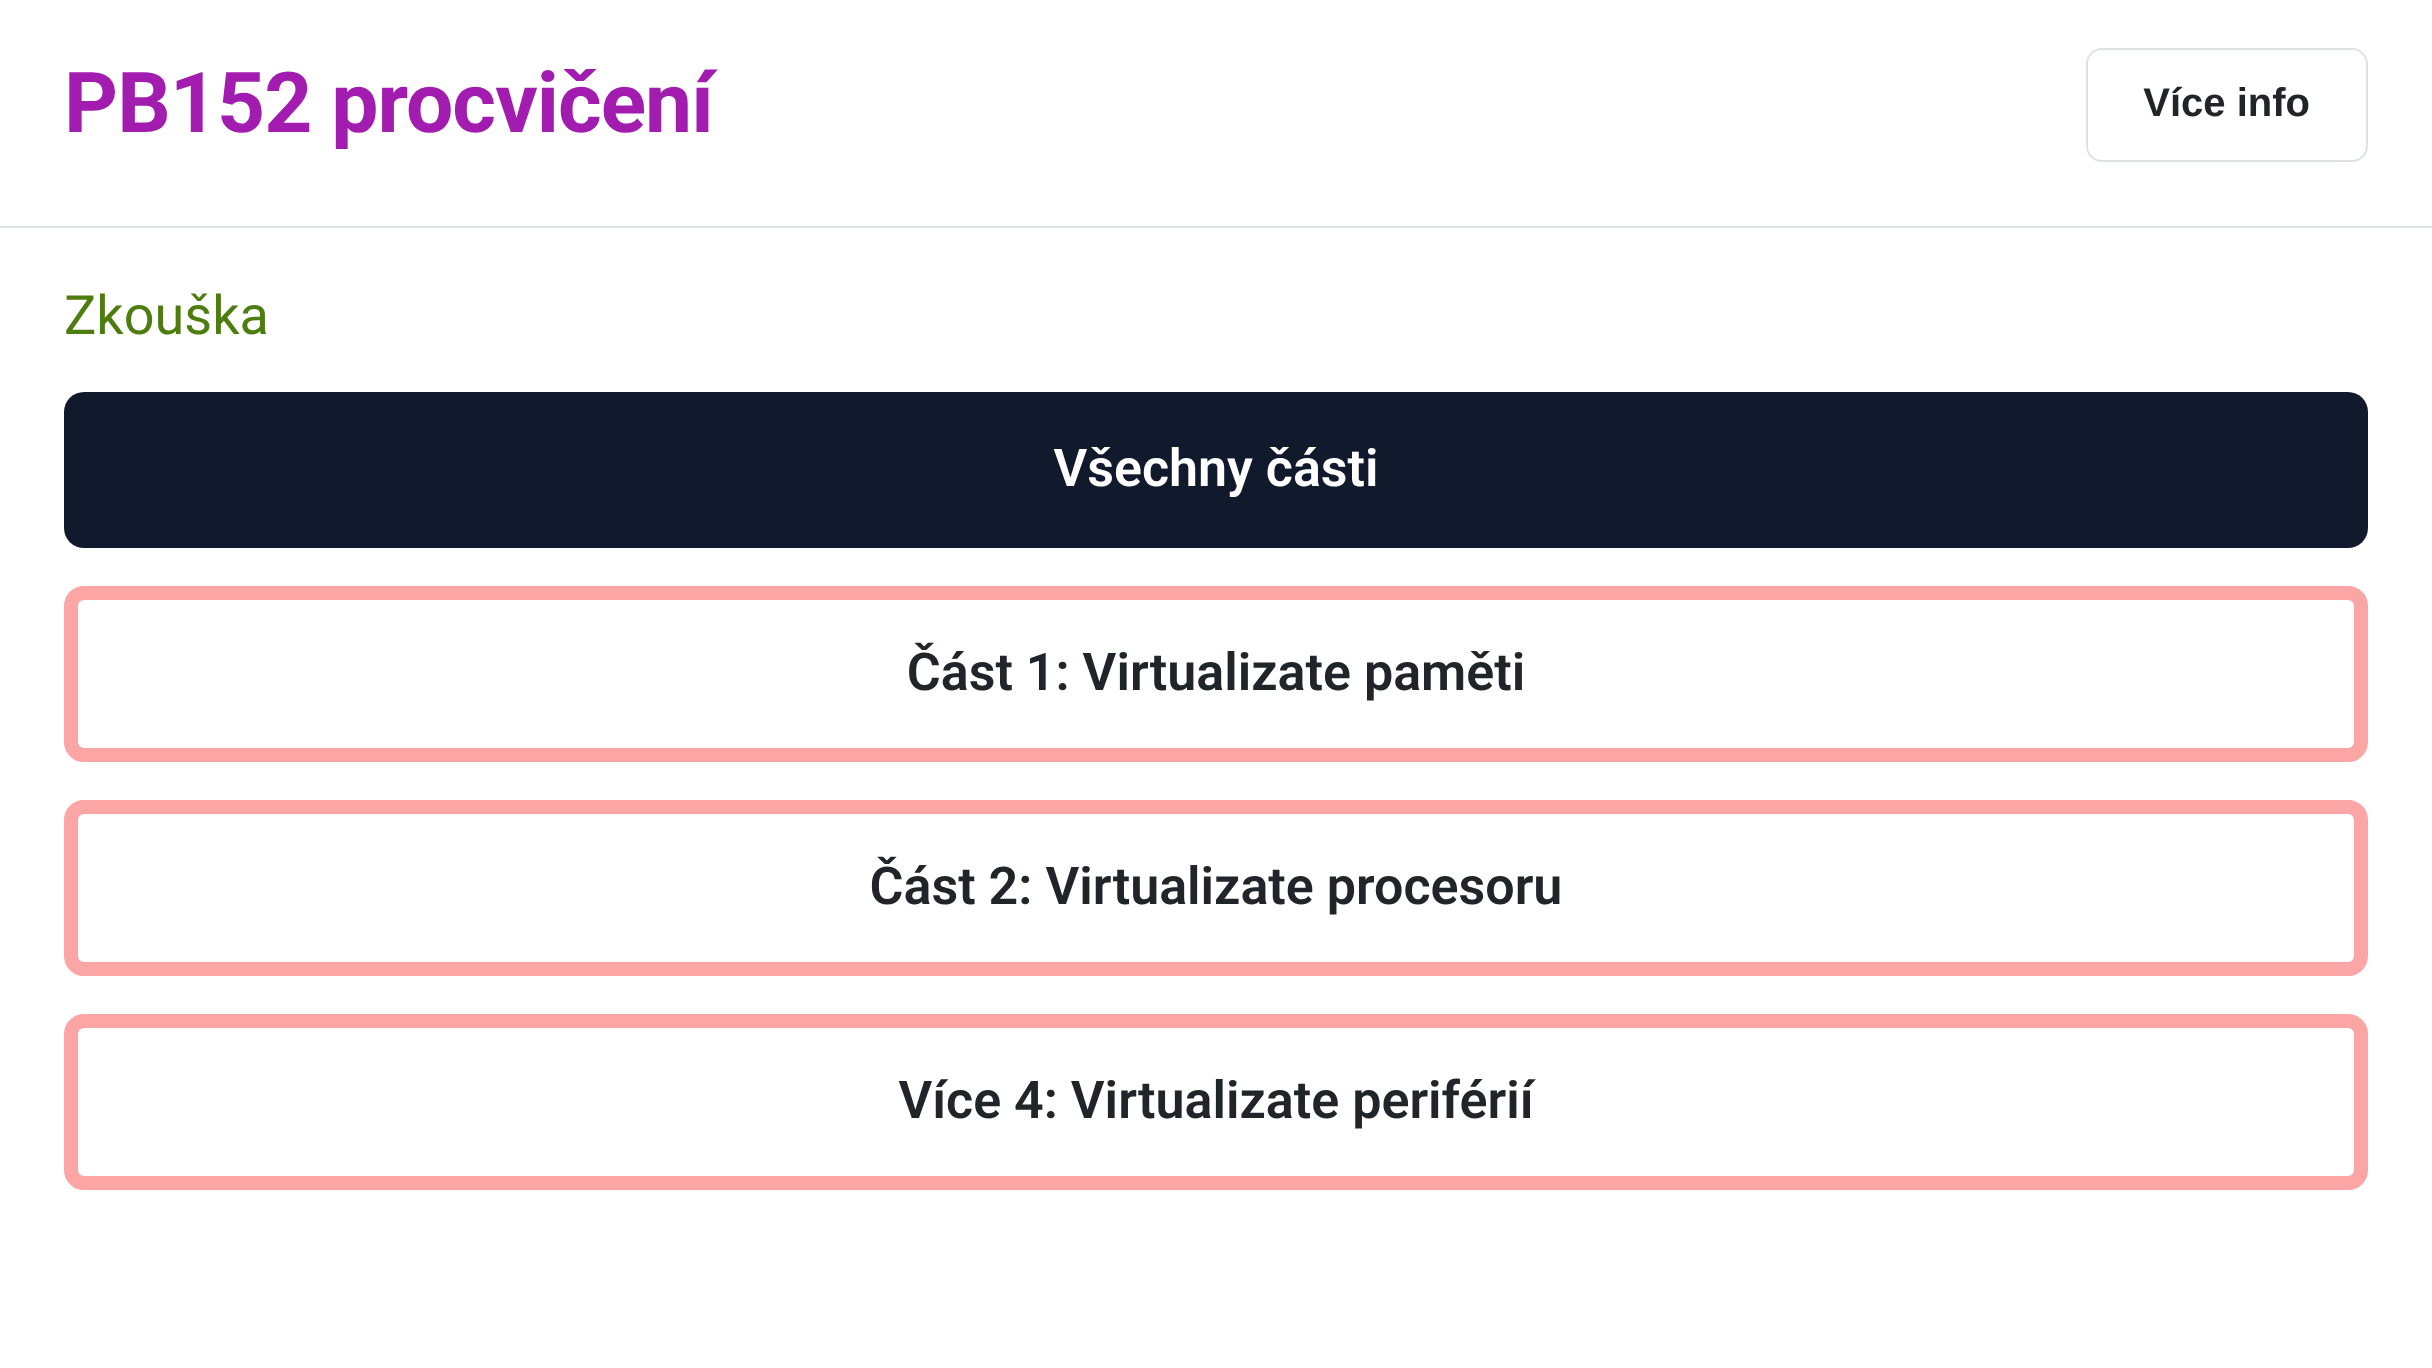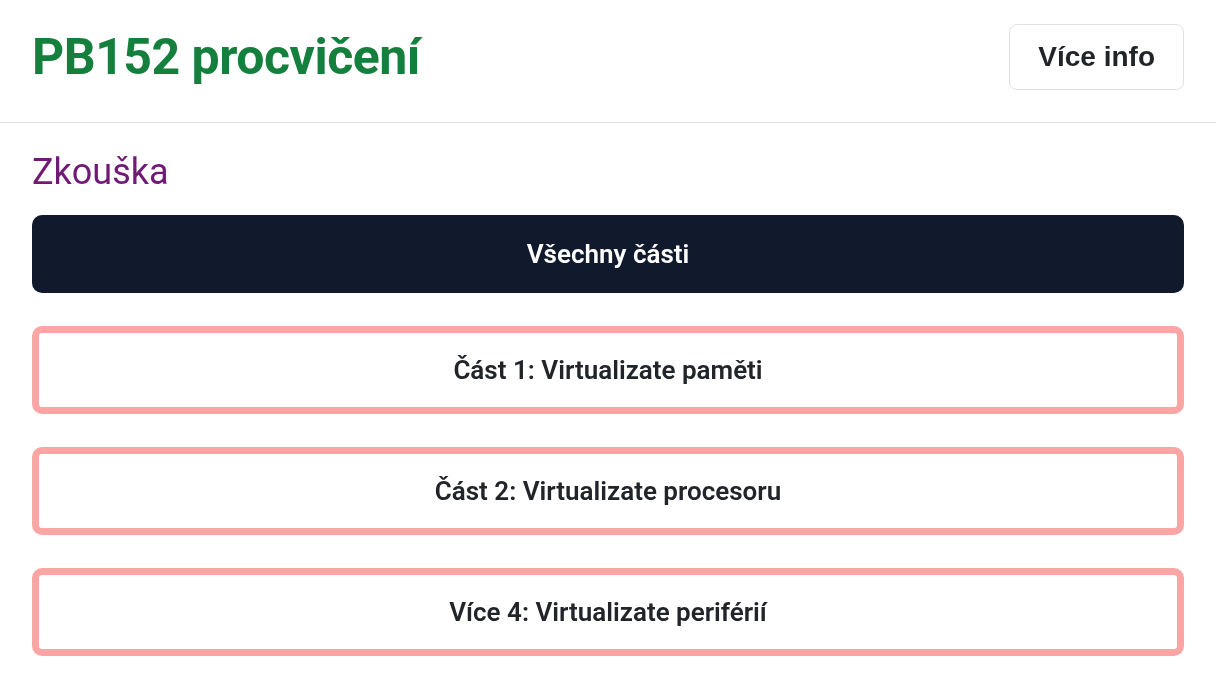--- a/index.html
+++ b/index.html
@@ -16,48 +16,48 @@
       overflow: hidden;
     }
     .header {
       display: flex;
       justify-content: space-between;
       align-items: center;
       padding: 24px 32px 32px 32px;
       border-bottom: 1px solid #dee2e6;
     }
     .page-title {
-      font-size: 50px;
+      font-size: 42px;
       font-weight: 700;
-      color: #15803d;
+      color: #a21caf;
       letter-spacing: -0.5px;
     }
     .more-info-btn {
       background: #ffffff;
       border: 1px solid #dee2e6;
       border-radius: 8px;
       padding: 16px 28px;
-      font-size: 28px;
+      font-size: 20px;
       font-weight: 600;
       color: #212529;
       cursor: pointer;
     }
     .content {
       padding: 28px 32px 0 32px;
     }
     .section-title {
-      font-size: 36px;
+      font-size: 27px;
       font-weight: 400;
-      color: #701a75;
+      color: #4d7c0f;
       margin-bottom: 22px;
     }
     .list {
       display: flex;
       flex-direction: column;
-      gap: 33px;
+      gap: 19px;
     }
     .list-item {
       width: 100%;
       border-radius: 10px;
       padding: 22px 20px;
       font-size: 26px;
       font-weight: 600;
       text-align: center;
       cursor: pointer;
       border: 7px solid #fca5a5;

